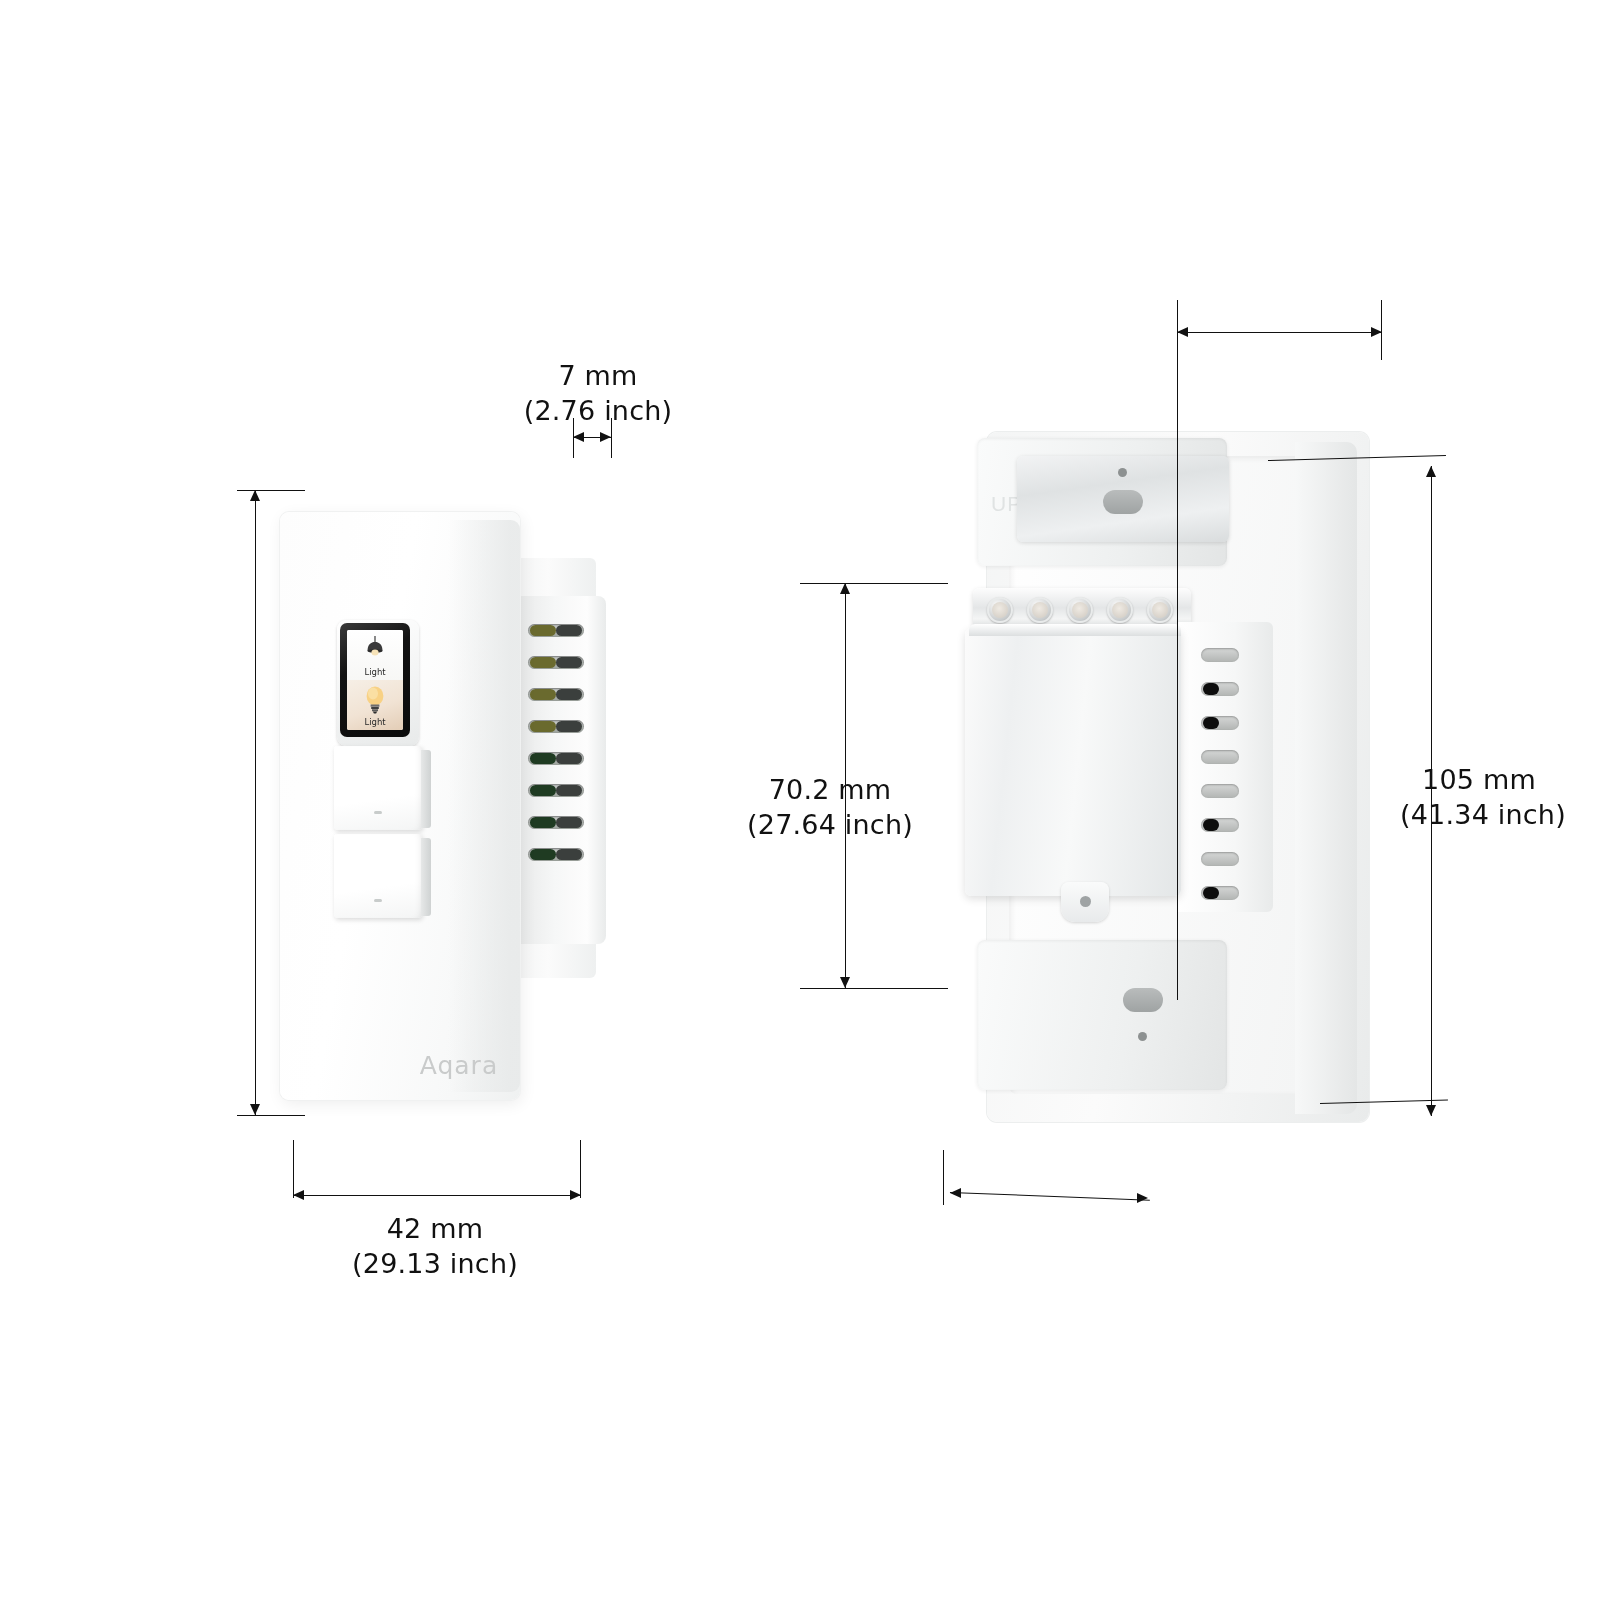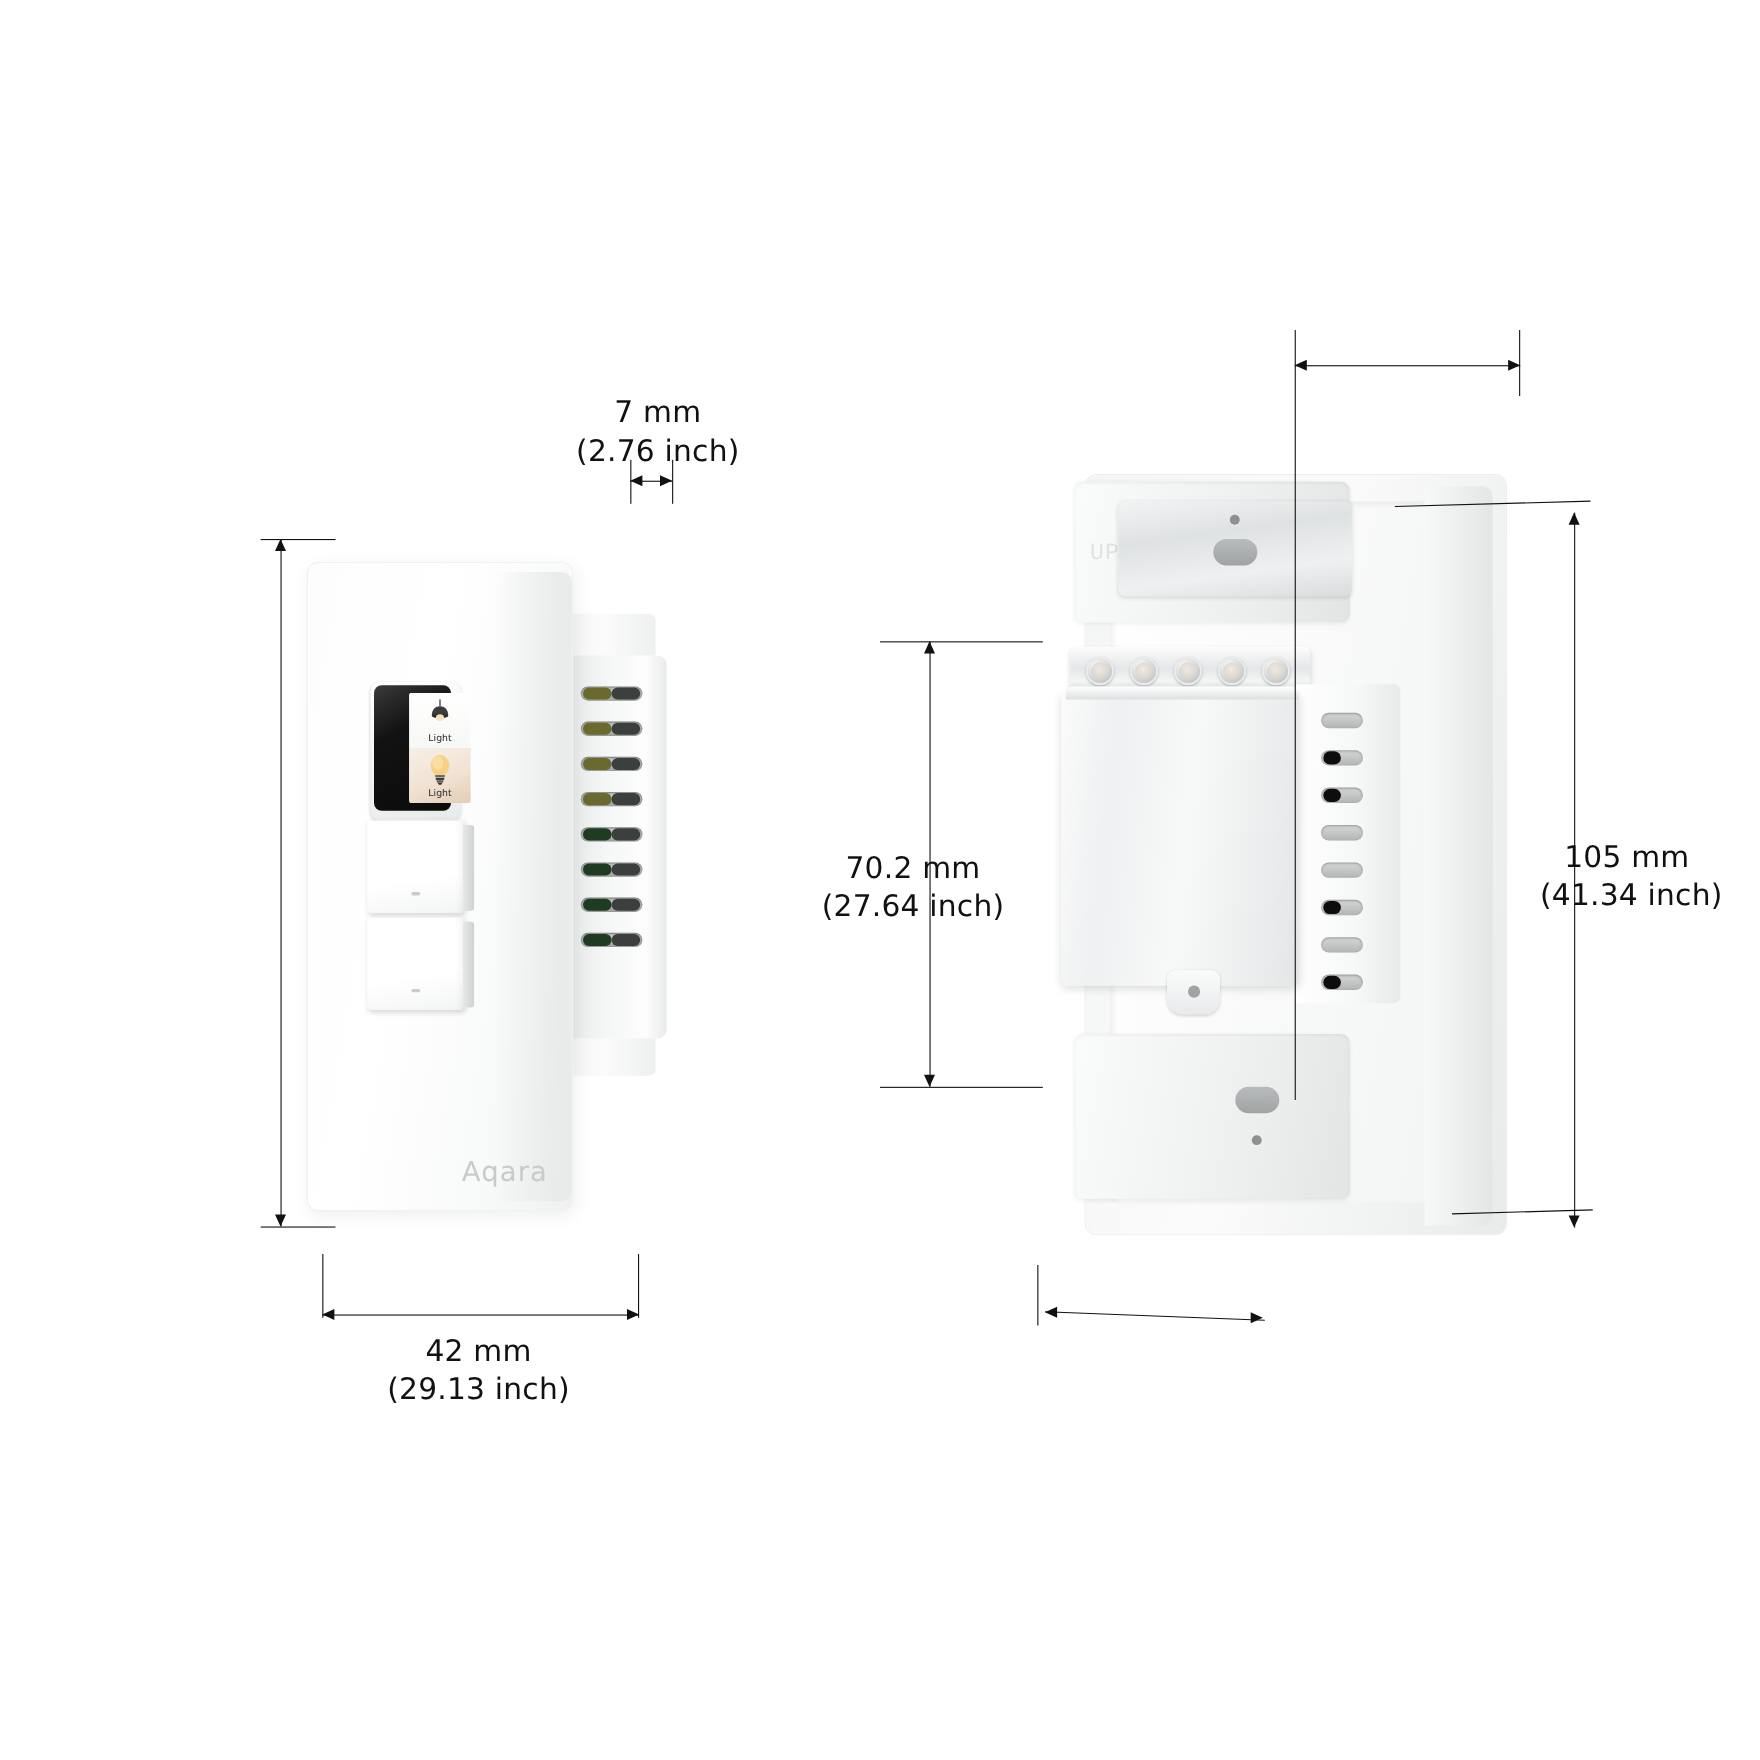--- a/index.html
+++ b/index.html
@@ -49,21 +49,21 @@
      background:linear-gradient(90deg,rgba(255,255,255,0) 0%,rgba(232,234,234,.9) 85%);
      border-radius:0 9px 9px 0;}
 
   .screen-frame{position:absolute;left:57px;top:150px;width:76px;height:120px;
      background:linear-gradient(160deg,#ffffff,#e8eaea);border-radius:9px;padding:3px;
      box-shadow:0 1px 3px rgba(0,0,0,.18);}
   .screen-bezel{position:absolute;left:60px;top:153px;width:70px;height:114px;
      background:linear-gradient(150deg,#3a3a3a 0%,#121212 35%,#0b0b0b 100%);
      border-radius:7px;}
   .screen{position:absolute;left:67px;top:160px;width:56px;height:100px;
-     border-radius:2px;overflow:hidden;background:#fff;margin-left:25px;}
+     border-radius:2px;overflow:hidden;background:#fff;}
   .scr-row{position:relative;width:100%;height:50px;}
   .scr-row.top{background:linear-gradient(180deg,#ffffff,#f7f7f5);}
   .scr-row.bot{background:linear-gradient(160deg,#f6efe6 0%,#f1e3d4 55%,#e3cdb6 100%);}
   .scr-div{position:absolute;left:0;top:50px;width:100%;height:1px;background:#d8d8d6;}
   .scr-label{position:absolute;left:0;right:0;bottom:3px;text-align:center;
      font-size:8.5px;color:#2a2a2a;font-family:"DejaVu Sans",sans-serif;}
 
   .ic-pendant{position:absolute;left:50%;top:5px;transform:translateX(-50%);width:26px;height:26px;}
   .ic-bulb{position:absolute;left:50%;top:4px;transform:translateX(-50%);width:26px;height:30px;}
 
@@ -91,21 +91,21 @@
      box-shadow:inset 2px 2px 6px rgba(0,0,0,.07);}
   .outer-lip{position:absolute;left:330px;top:22px;width:62px;height:672px;
      background:linear-gradient(90deg,#f7f8f8,#e4e6e6);border-radius:0 10px 10px 0;}
 
   .bracket{position:absolute;width:250px;
      background:linear-gradient(100deg,#fafbfb,#eef0f0 60%,#e3e5e5);
      border-radius:8px;box-shadow:inset 0 1px 3px rgba(0,0,0,.06),0 1px 4px rgba(0,0,0,.07);}
   .bracket.top{left:12px;top:18px;height:128px;}
   .bracket.bot{left:12px;top:520px;height:150px;}
   .bracket .up{position:absolute;font-size:21px;color:#e0e3e3;letter-spacing:1px;
-     font-family:Liberation Mono, monospace;}
+     font-family:Liberation Sans, sans-serif;}
   .metal{position:absolute;
      background:linear-gradient(172deg,#f2f3f4 0%,#dfe2e3 35%,#eef0f1 70%,#d9dcdd 100%);
      border-radius:6px;box-shadow:0 1px 4px rgba(0,0,0,.13);}
   .metal.top{left:52px;top:36px;width:212px;height:86px;}
   .slot{position:absolute;width:40px;height:24px;border-radius:12px;
      background:linear-gradient(180deg,#b9bcbc,#9fa3a3);}
   .hole{position:absolute;width:9px;height:9px;border-radius:50%;background:#8d9191;}
 
   .termblk{position:absolute;left:8px;top:168px;width:218px;height:44px;
      background:linear-gradient(180deg,#fdfdfd 0%,#e4e6e7 45%,#f4f5f5 70%,#cfd2d3 100%);

